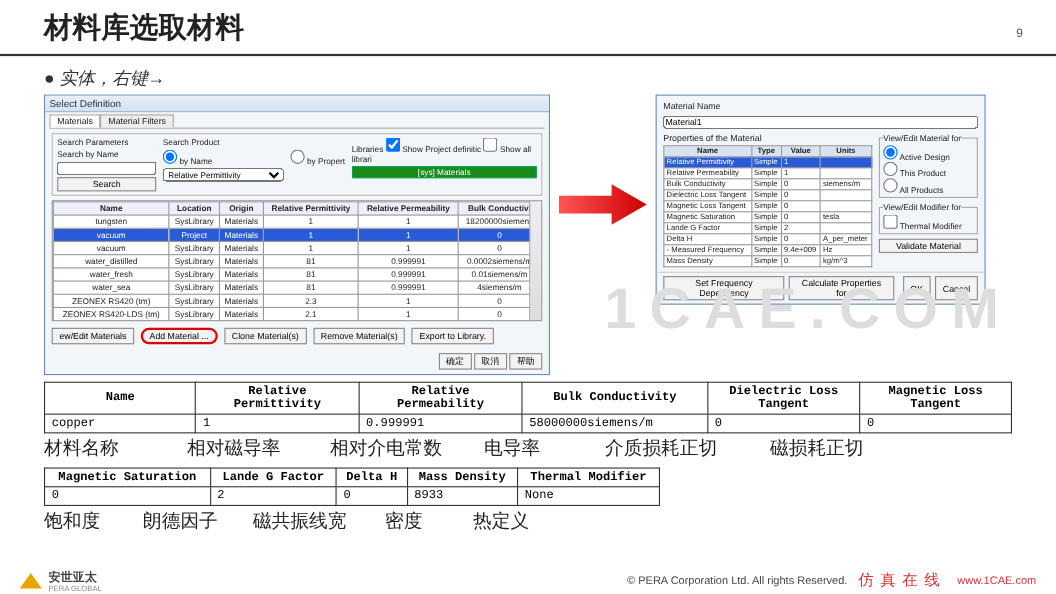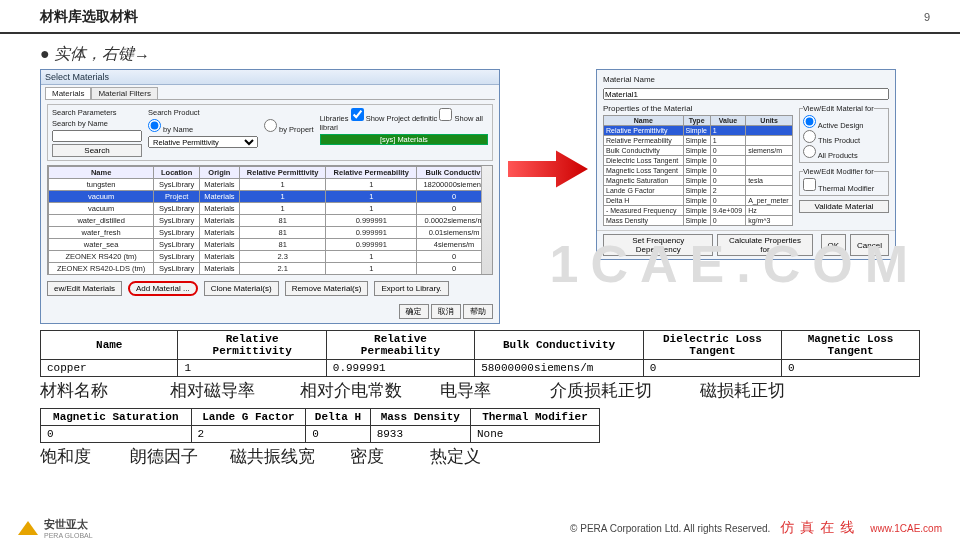--- a/index.html
+++ b/index.html
@@ -1,18 +1,18 @@
 <!DOCTYPE html>
 <html><head>
 <meta charset="utf-8">
 <style>
   * { box-sizing: border-box; margin: 0; padding: 0; }
   body { width: 960px; height: 540px; font-family: "Microsoft YaHei", Arial, sans-serif; background: #fff; position: relative; overflow: hidden; }
   .header { padding: 8px 30px 6px 40px; border-bottom: 2px solid #333; display: flex; justify-content: space-between; align-items: baseline; }
-  .header h1 { font-size: 14px; font-weight: bold; color: #222; }
+  .header h1 { font-size: 26px; font-weight: bold; color: #222; }
   .header .pagenum { font-size: 11px; color: #555; }
   .content { padding: 6px 30px 0 40px; position: relative; }
   .bullet-line { font-size: 16px; color: #333; margin: 4px 0 4px 0; font-style: italic; }
   .panels { display: flex; align-items: flex-start; gap: 8px; }
   .dlg { border: 1px solid #6a8bb8; background: #f2f5f9; font-size: 8px; color: #222; }
   .dlg-title { background: linear-gradient(#e9f0fa,#d3e1f2); border-bottom:1px solid #9fb4d0; padding:2px 4px; font-size:9px; color:#234; }
   .select-def { width: 460px; }
   .tabs { display:flex; border-bottom:1px solid #aaa; margin:2px 4px 0 4px; }
   .tab { border:1px solid #aaa; border-bottom:none; padding:1px 6px; background:#eee; font-size:8px; }
   .tab.active{ background:#fff; }
@@ -67,21 +67,21 @@
   <span class="pagenum">9</span>
 </div>
 
 <div class="content">
   <div class="bullet-line">● 实体，右键→</div>
   <div class="faint">1CAE.COM</div>
 
   <div class="panels">
 
     <div class="dlg select-def">
-      <div class="dlg-title">Select Materials</div>
+      <div class="dlg-title">Select Definition</div>
       <div class="tabs">
         <div class="tab active">Materials</div>
         <div class="tab">Material Filters</div>
       </div>
       <div class="sd-body">
         <div class="searchrow">
           <div class="col">
             <span>Search Parameters</span>
             <span>Search by Name</span>
             <input type="text" style="">

